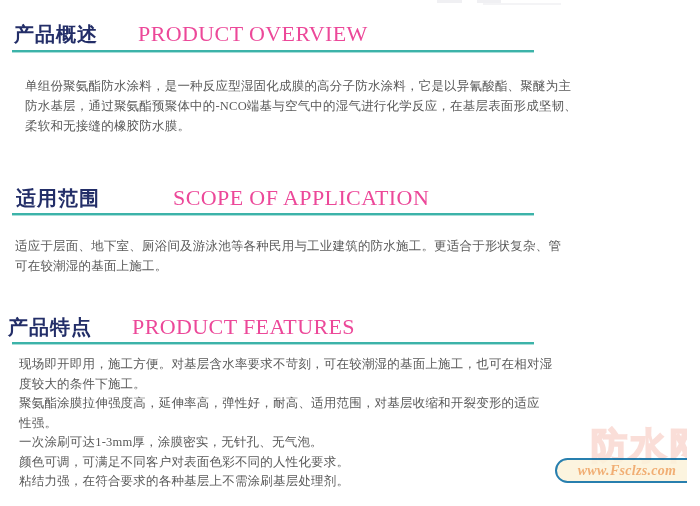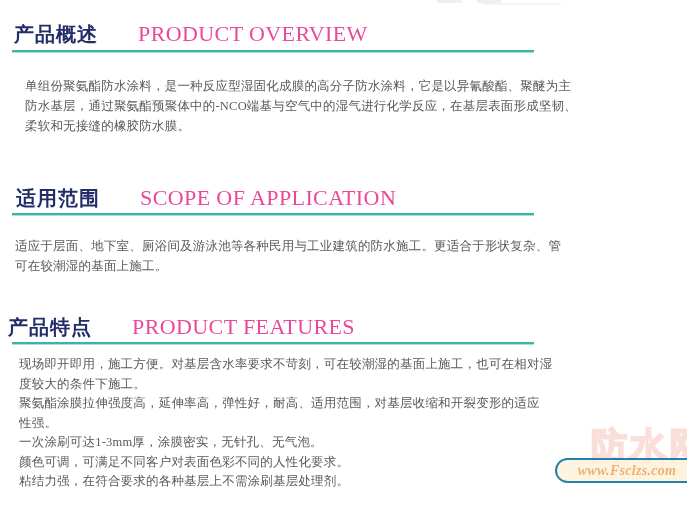--- a/index.html
+++ b/index.html
@@ -39,21 +39,21 @@
     letter-spacing: 1px;
   }
   .title-en {
     font-size: 22px;
     font-weight: 400;
     color: #ec4899;
     letter-spacing: 0.4px;
     margin-left: 40px;
   }
   .s1h { left: 14px; top: 21px; }
-  .s2h { left: 16px; top: 185px; }
+  .s2h { left: 16px; top: 185px; gap: 33px; }
   .s3h { left: 8px; top: 314px; justify-content: space-between; }
 
   
   .divider {
     position: absolute;
     left: 12px;
     width: 522px;
     height: 2px;
     background: #3cb3a9;
     border-bottom: 1px solid #a9ded9;

